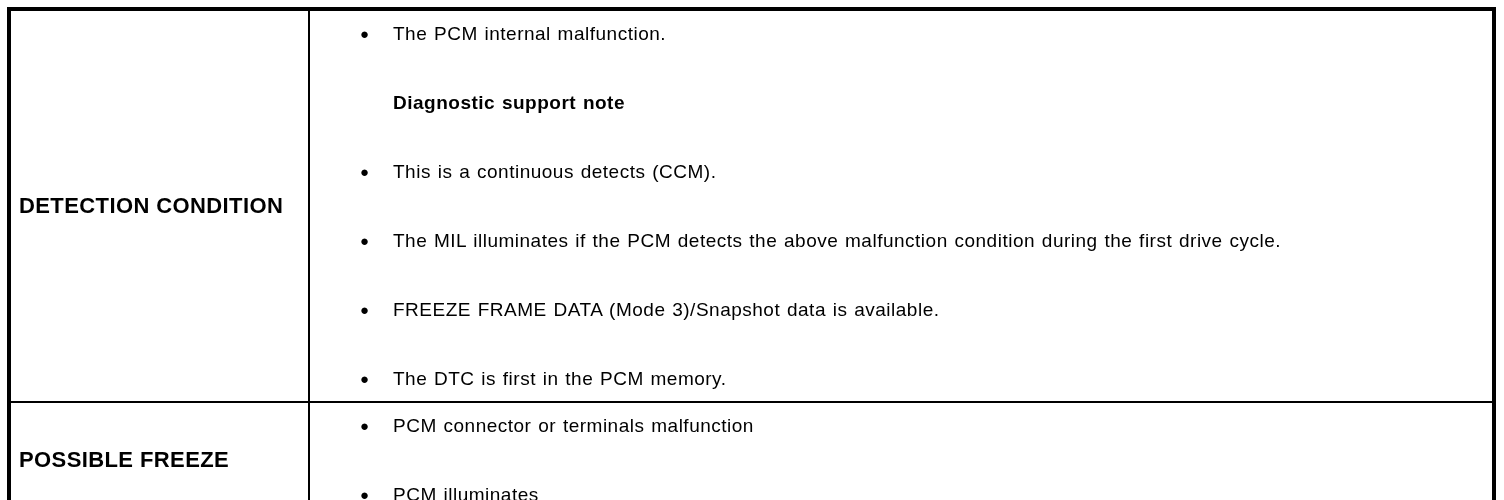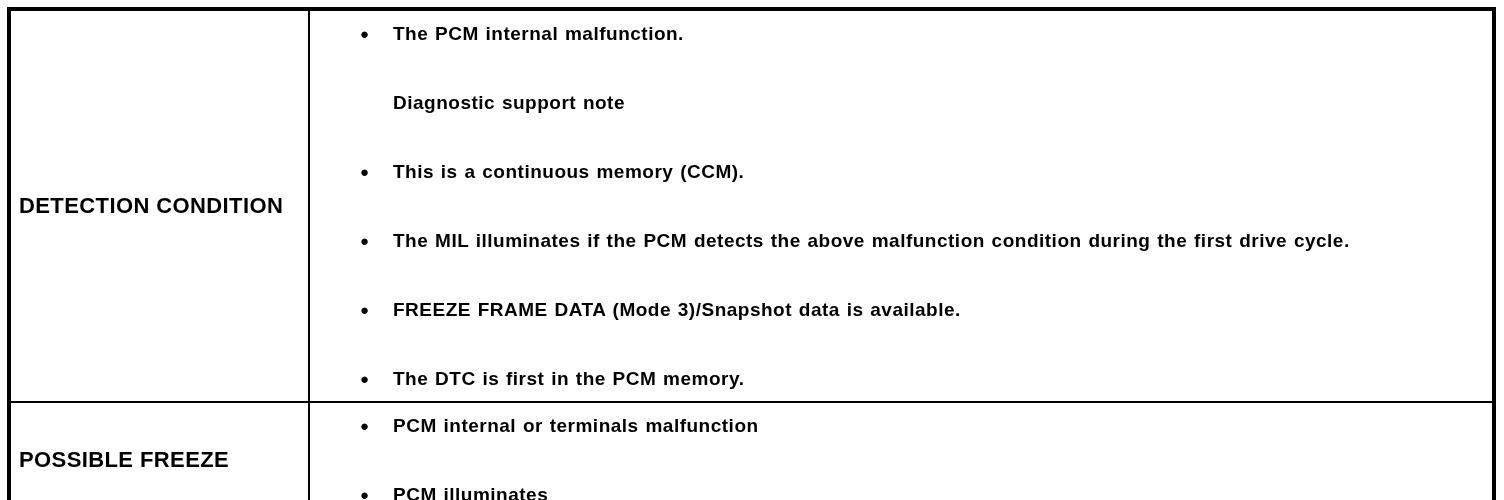--- a/index.html
+++ b/index.html
@@ -64,21 +64,21 @@
   .li .bullet {
     flex: none;
     width: 33px;
     font-size: 15px;
     line-height: 29px;
   }
   .li.heading {
     font-weight: bold;
     padding-left: 83px;
   }
-  .li .li-text { flex: 1 1 auto; font-weight: bold; }
+  .li .li-text { flex: 1 1 auto; }
 </style>
 </head>
 <body>
 
 <table class="dtc-table">
   <colgroup>
     <col class="label-col">
     <col>
   </colgroup>
   <tbody>
@@ -88,21 +88,21 @@
       <td class="content-cell">
         <div class="li">
           <span class="bullet">●</span>
           <span class="li-text">The PCM internal malfunction.</span>
         </div>
         <div class="li heading">
           <span class="li-text">Diagnostic support note</span>
         </div>
         <div class="li">
           <span class="bullet">●</span>
-          <span class="li-text">This is a continuous memory (CCM).</span>
+          <span class="li-text">This is a continuous detects (CCM).</span>
         </div>
         <div class="li">
           <span class="bullet">●</span>
           <span class="li-text">The MIL illuminates if the PCM detects the above malfunction condition during the first drive cycle.</span>
         </div>
         <div class="li">
           <span class="bullet">●</span>
           <span class="li-text">FREEZE FRAME DATA (Mode 3)/Snapshot data is available.</span>
         </div>
         <div class="li">
@@ -110,21 +110,21 @@
           <span class="li-text">The DTC is first in the PCM memory.</span>
         </div>
       </td>
     </tr>
 
     <tr class="row-cause">
       <th class="row-label">POSSIBLE FREEZE</th>
       <td class="content-cell">
         <div class="li">
           <span class="bullet">●</span>
-          <span class="li-text">PCM internal or terminals malfunction</span>
+          <span class="li-text">PCM connector or terminals malfunction</span>
         </div>
         <div class="li">
           <span class="bullet">●</span>
           <span class="li-text">PCM illuminates</span>
         </div>
       </td>
     </tr>
   </tbody>
 </table>
 

